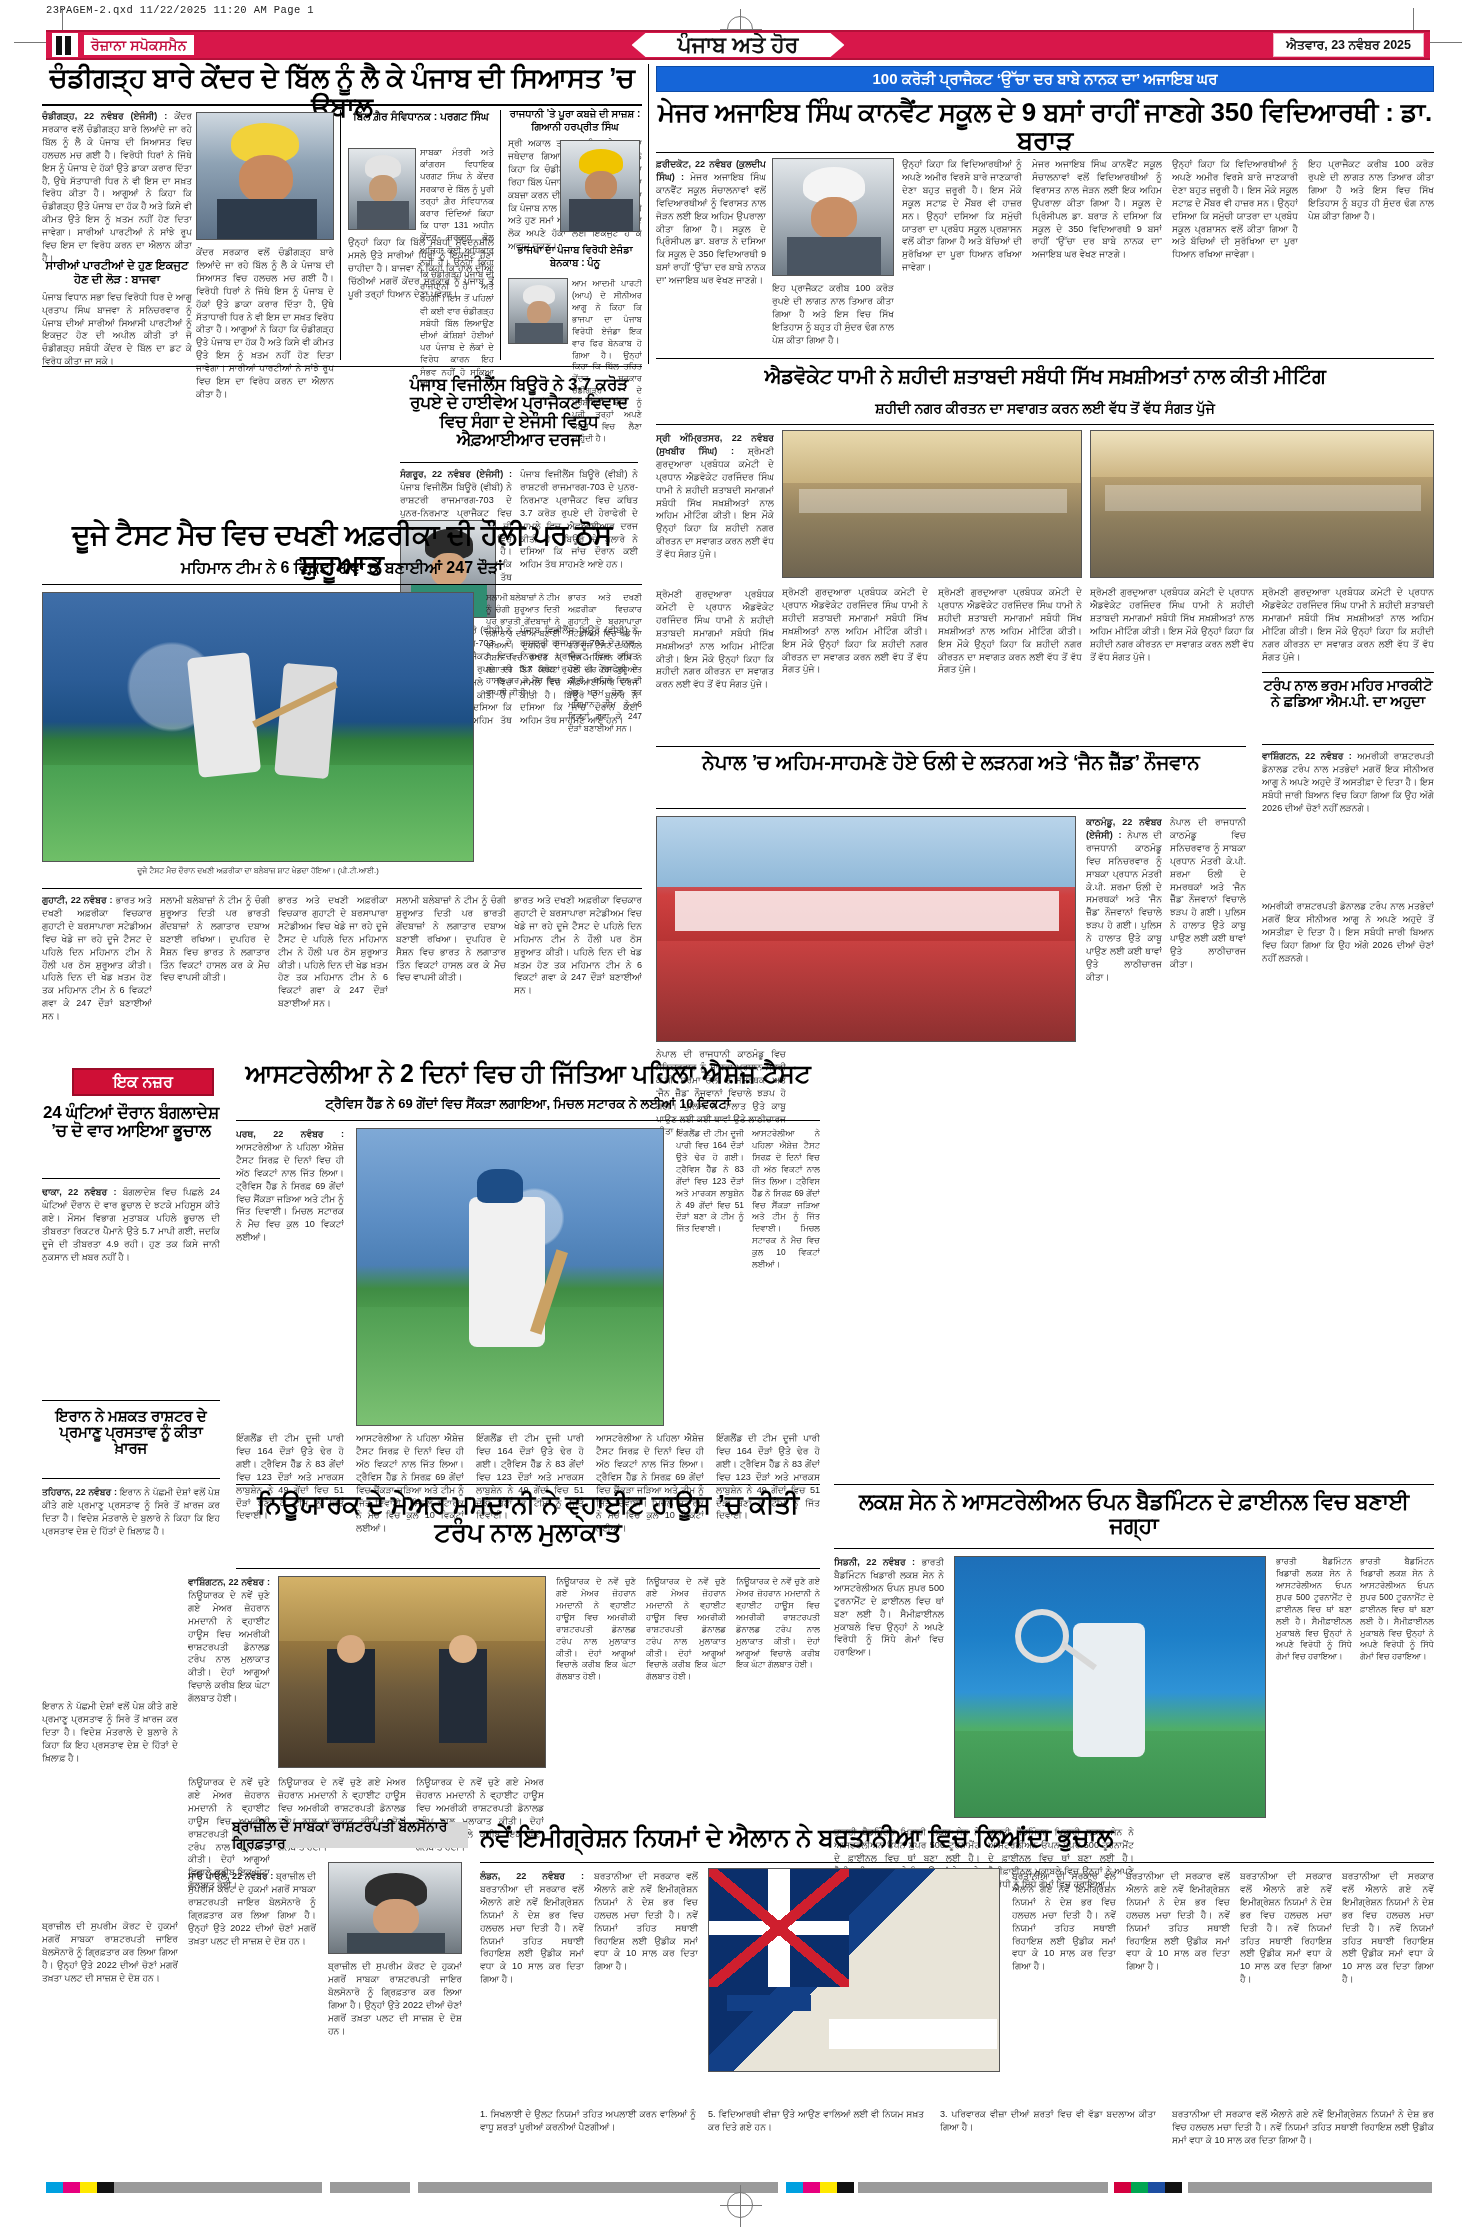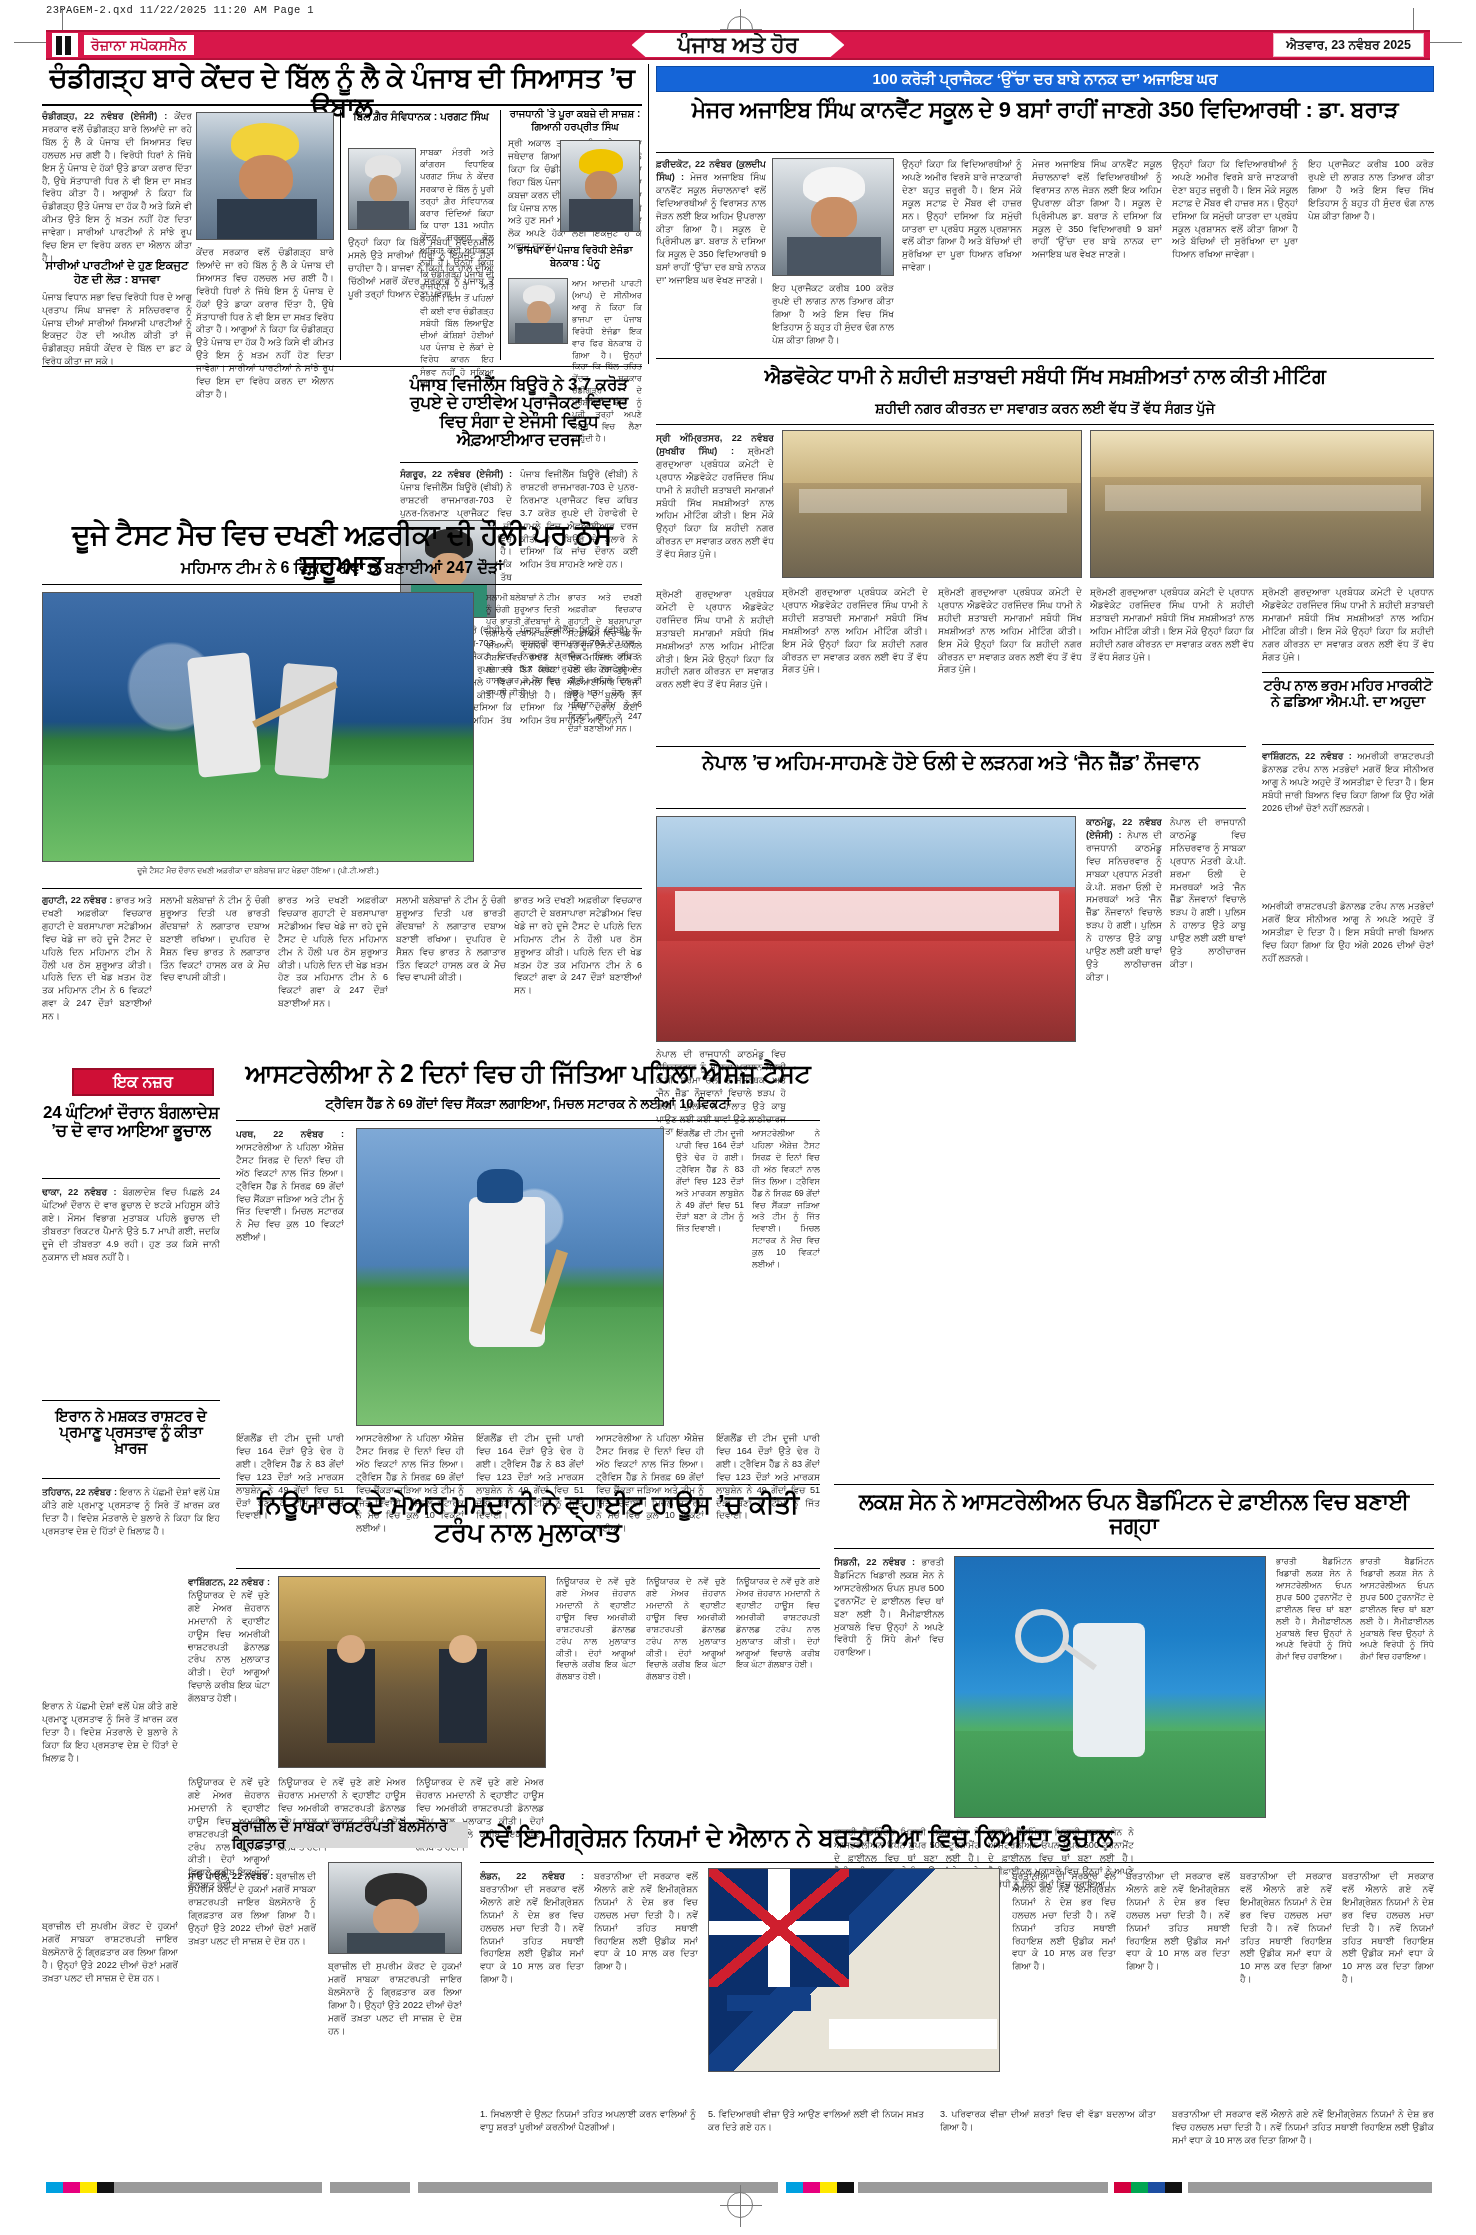--- a/index.html
+++ b/index.html
@@ -205,21 +205,21 @@
   <div style="position:absolute; left:572px; top:278px; width:70px;">
     <div class="body-col" style="font-size:8.4px;">ਆਮ ਆਦਮੀ ਪਾਰਟੀ (ਆਪ) ਦੇ ਸੀਨੀਅਰ ਆਗੂ ਨੇ ਕਿਹਾ ਕਿ ਭਾਜਪਾ ਦਾ ਪੰਜਾਬ ਵਿਰੋਧੀ ਏਜੰਡਾ ਇਕ ਵਾਰ ਫਿਰ ਬੇਨਕਾਬ ਹੋ ਗਿਆ ਹੈ। ਉਨ੍ਹਾਂ ਕਿਹਾ ਕਿ ਬਿੱਲ ਤਹਿਤ ਕੇਂਦਰ ਸਰਕਾਰ ਚੰਡੀਗੜ੍ਹ ਦੇ ਪ੍ਰਸ਼ਾਸਕੀ ਢਾਂਚੇ ਨੂੰ ਪੂਰੀ ਤਰ੍ਹਾਂ ਅਪਣੇ ਕਬਜ਼ੇ ਵਿਚ ਲੈਣਾ ਚਾਹੁੰਦੀ ਹੈ।</div>
   </div>
 
   <div class="rule" style="position:absolute; left:42px; top:366px; width:600px;"></div>
 
   <div class="vrule" style="left:648px; top:64px; height:300px;"></div>
 
   <div class="blue-banner" style="left:656px; top:66px; width:778px; height:26px; font-size:15px;">100 ਕਰੋੜੀ ਪ੍ਰਾਜੈਕਟ ‘ਉੱਚਾ ਦਰ ਬਾਬੇ ਨਾਨਕ ਦਾ’ ਅਜਾਇਬ ਘਰ</div>
 
-  <div class="hl" style="position:absolute; left:656px; top:98px; width:778px; font-size:22px; text-align:center;">ਮੇਜਰ ਅਜਾਇਬ ਸਿੰਘ ਕਾਨਵੈਂਟ ਸਕੂਲ ਦੇ 9 ਬਸਾਂ ਰਾਹੀਂ ਜਾਣਗੇ 350 ਵਿਦਿਆਰਥੀ : ਡਾ. ਬਰਾੜ</div>
+  <div class="hl" style="position:absolute; left:656px; top:98px; width:778px; font-size:26px; text-align:center;">ਮੇਜਰ ਅਜਾਇਬ ਸਿੰਘ ਕਾਨਵੈਂਟ ਸਕੂਲ ਦੇ 9 ਬਸਾਂ ਰਾਹੀਂ ਜਾਣਗੇ 350 ਵਿਦਿਆਰਥੀ : ਡਾ. ਬਰਾੜ</div>
 
   <div class="rule" style="position:absolute; left:656px; top:152px; width:778px;"></div>
 
   <div style="position:absolute; left:656px; top:158px; width:110px;">
     <div class="body-col">
       <b>ਫ਼ਰੀਦਕੋਟ, 22 ਨਵੰਬਰ (ਕੁਲਦੀਪ ਸਿੰਘ) :</b>
       <span>ਮੇਜਰ ਅਜਾਇਬ ਸਿੰਘ ਕਾਨਵੈਂਟ ਸਕੂਲ ਸੰਚਾਲਨਾਵਾਂ ਵਲੋਂ ਵਿਦਿਆਰਥੀਆਂ ਨੂੰ ਵਿਰਾਸਤ ਨਾਲ ਜੋੜਨ ਲਈ ਇਕ ਅਹਿਮ ਉਪਰਾਲਾ ਕੀਤਾ ਗਿਆ ਹੈ। ਸਕੂਲ ਦੇ ਪ੍ਰਿੰਸੀਪਲ ਡਾ. ਬਰਾੜ ਨੇ ਦਸਿਆ ਕਿ ਸਕੂਲ ਦੇ 350 ਵਿਦਿਆਰਥੀ 9 ਬਸਾਂ ਰਾਹੀਂ ‘ਉੱਚਾ ਦਰ ਬਾਬੇ ਨਾਨਕ ਦਾ’ ਅਜਾਇਬ ਘਰ ਵੇਖਣ ਜਾਣਗੇ।</span>
     </div>
   </div>
 

